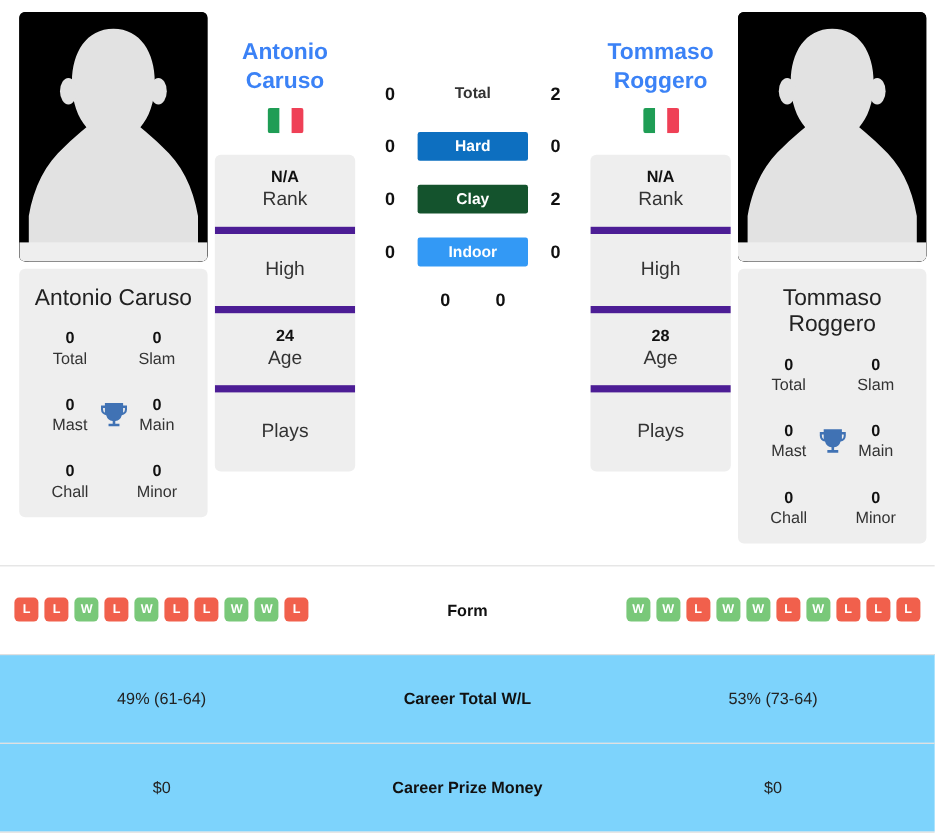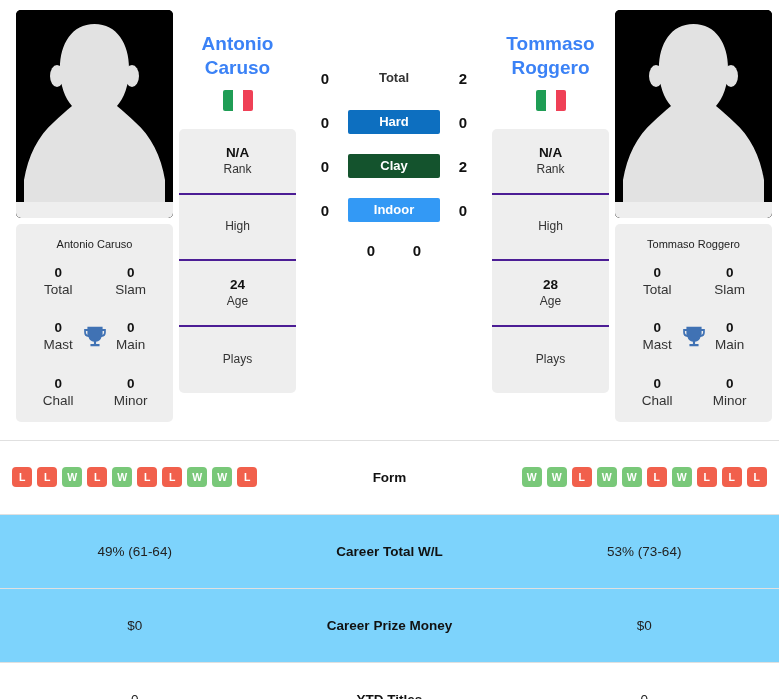--- a/index.html
+++ b/index.html
@@ -41,21 +41,21 @@
   }
   .avatar-svg { display: block; width: 100%; height: 100%; }
 
   .quickstats {
     background: #eeeeee;
     border-radius: 5px;
     padding: 10px 6px 12px 6px;
     text-align: center;
   }
   .qs-name {
-    font-size: 11px;
+    font-size: 19px;
     color: #222;
     padding: 4px 0 14px 0;
     line-height: 1.15;
   }
   .qs-grid {
     position: relative;
     display: grid;
     grid-template-columns: 1fr 1fr;
     row-gap: 22px;
   }
@@ -101,26 +101,26 @@
     background: #eeeeee;
     border-radius: 5px;
     overflow: hidden;
   }
   .info-row {
     height: 66px;
     display: flex;
     flex-direction: column;
     align-items: center;
     justify-content: center;
-    border-bottom: 2px solid #4c1d95;
+    border-bottom: 6px solid #4c1d95;
     line-height: 1.25;
   }
   .info-row:last-child { border-bottom: none; }
   .info-val { font-size: 13.5px; font-weight: bold; color: #111; }
-  .info-lbl { font-size: 12px; color: #333; }
+  .info-lbl { font-size: 16px; color: #333; }
 
   
   .center-col {
     flex: 1 1 auto;
     padding-top: 56px;
     display: flex;
     flex-direction: column;
     gap: 20px;
   }
   .h2h-row {

